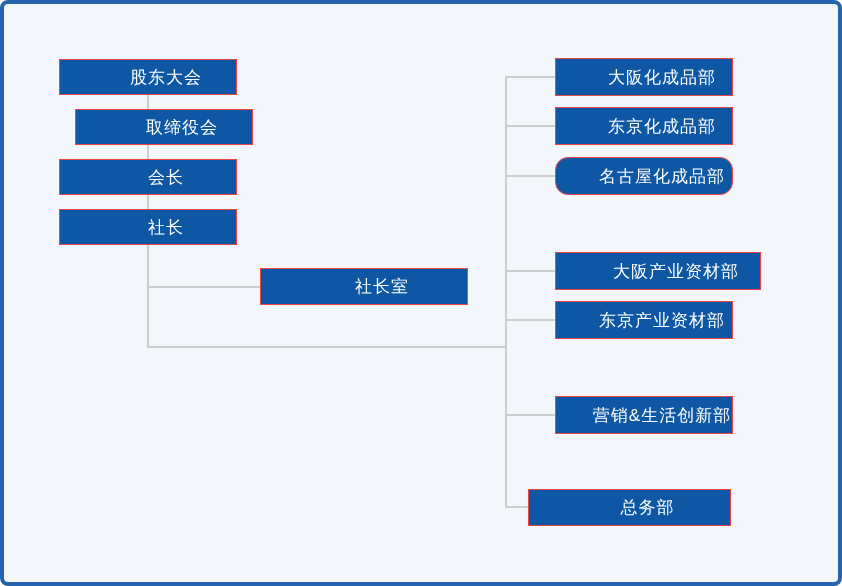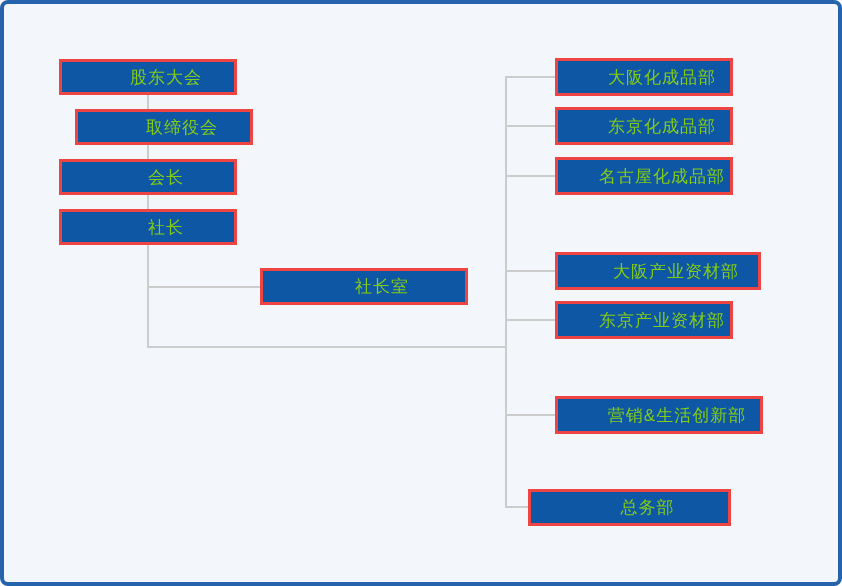--- a/index.html
+++ b/index.html
@@ -22,22 +22,22 @@
     position: absolute;
     left: -4px;  
     top: -4px;
     width: 842px;
     height: 586px;
   }
   .node {
     position: absolute;
     box-sizing: border-box;
     background: #0E57A4;
-    border: 3px solid #ef4444;
-    color: #84cc16;
+    border: 1px solid #ef4444;
+    color: #ffffff;
     font-size: 17px;
     letter-spacing: 1px;
     display: flex;
     align-items: center;
     justify-content: center;
     white-space: nowrap;
     user-select: none;
     padding-left: 36px;
   }
   .line {
@@ -82,30 +82,30 @@
     <div class="node" style="left:260px; top:268px; width:208px; height:37px;">
       <span>社长室</span>
     </div>
 
     <div class="node" style="left:555px; top:58px;  width:178px; height:38px;">
       <span>大阪化成品部</span>
     </div>
     <div class="node" style="left:555px; top:107px; width:178px; height:38px;justify-content:center;">
       <span>东京化成品部</span>
     </div>
-    <div class="node" style="left:555px; top:157px; width:178px; height:38px;">
+    <div class="node" style="left:555px; top:157px; width:178px; height:38px;border-radius:13px;">
       <span>名古屋化成品部</span>
     </div>
     <div class="node" style="left:555px; top:252px; width:206px; height:38px;">
       <span>大阪产业资材部</span>
     </div>
     <div class="node" style="left:555px; top:301px; width:178px; height:38px;">
       <span>东京产业资材部</span>
     </div>
-    <div class="node" style="left:555px; top:396px; width:208px; height:38px;align-items:center;">
+    <div class="node" style="left:555px; top:396px; width:178px; height:38px;align-items:center;">
       <span>营销&amp;生活创新部</span>
     </div>
     <div class="node" style="left:528px; top:489px; width:203px; height:37px;text-align:center;">
       <span>总务部</span>
     </div>
 
   </div>
 </div>
 
 </body></html>

